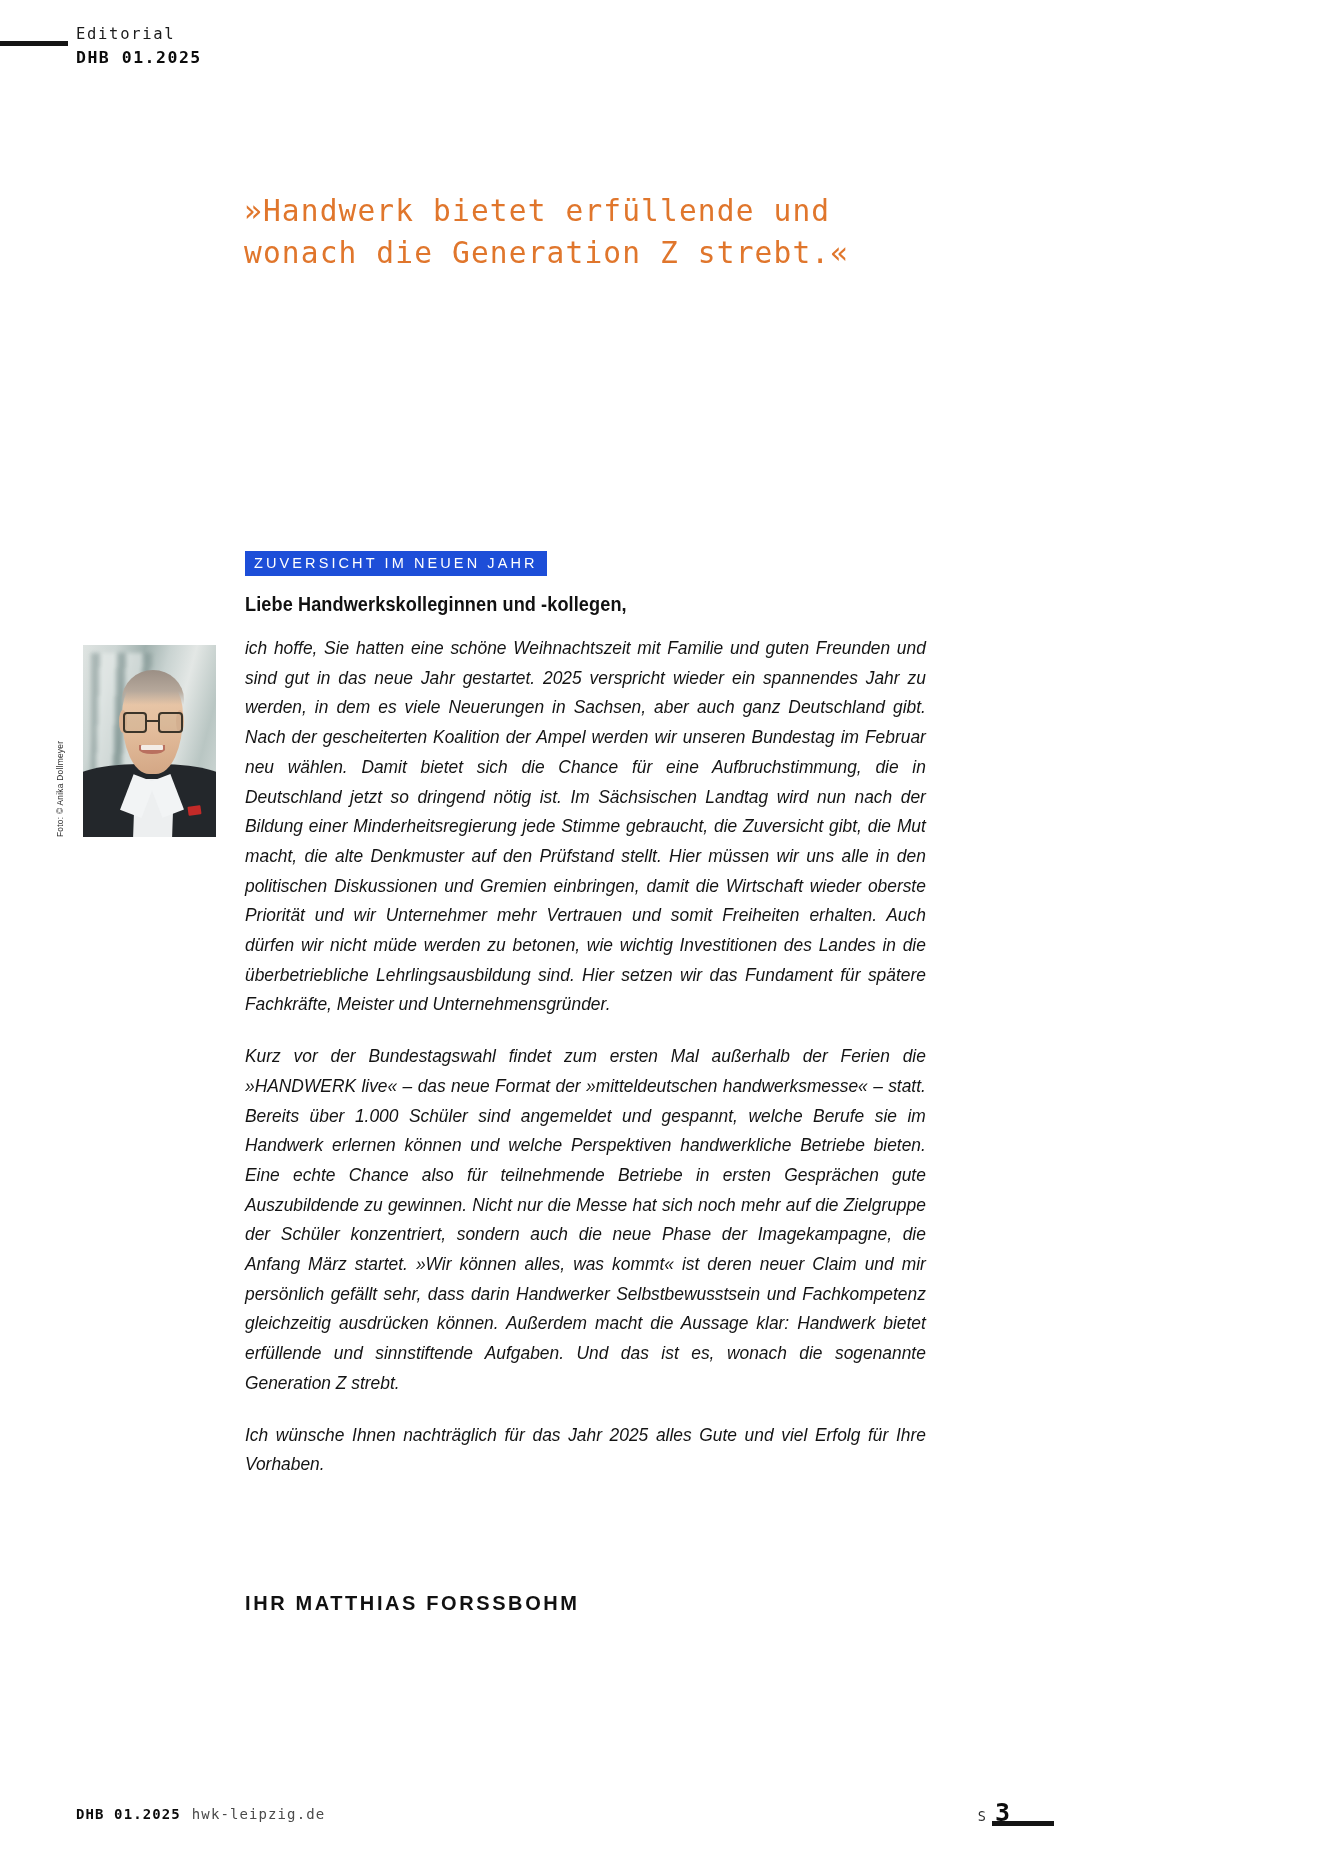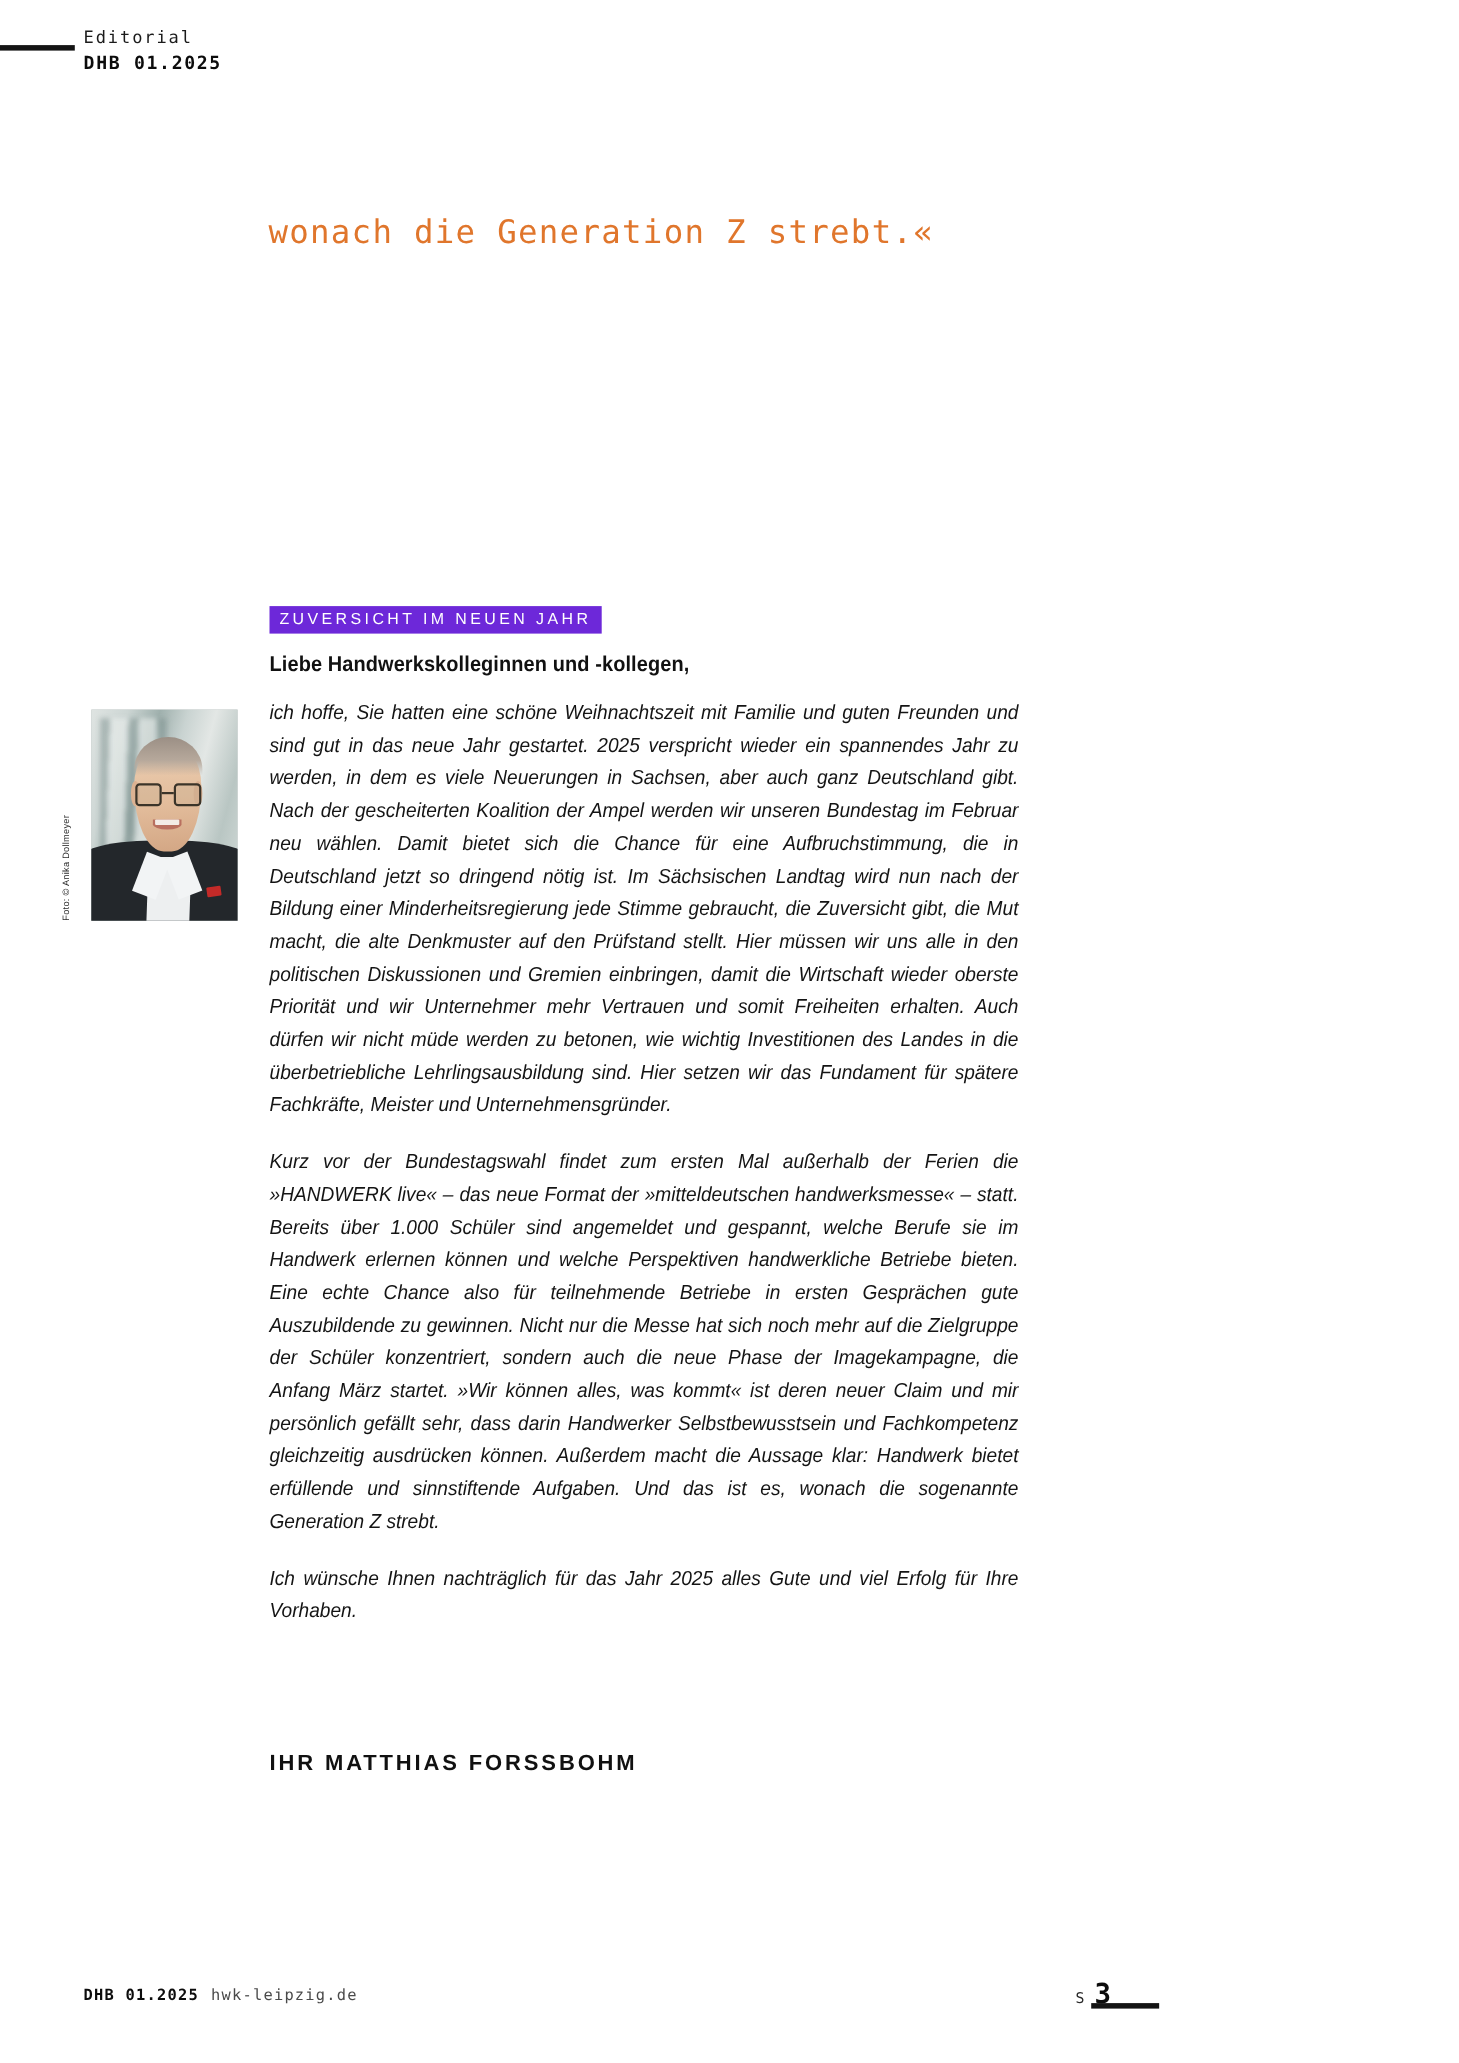--- a/index.html
+++ b/index.html
@@ -67,21 +67,21 @@
     color: #e0762c;
   }
   .pullquote span { display: block; white-space: nowrap; }
 
   
   .badge {
     position: absolute;
     left: 245px;
     top: 551px;
     height: 25px;
-    background: #6d28d9;
+    background: #1d4ed8;
     color: #ffffff;
     font-family: "Liberation Sans", sans-serif;
     font-size: 14.5px;
     font-weight: 400;
     letter-spacing: 3.1px;
     line-height: 25px;
     padding: 0 9px 0 9px;
     display: inline-block;
     white-space: nowrap;
     box-sizing: border-box;
@@ -379,20 +379,21 @@
 
 <div class="page">
 
   <div class="header-rule"></div>
   <div class="header-block">
     <div class="header-kicker">Editorial</div>
     <div class="header-issue">DHB 01.2025</div>
   </div>
 
   <div class="pullquote">
+    <span>»Handwerk bietet erfüllende und</span>
     <span>wonach die Generation Z strebt.«</span>
   </div>
 
   <div class="badge">ZUVERSICHT IM NEUEN JAHR</div>
 
   <div class="salutation">Liebe Handwerkskolleginnen und -kollegen,</div>
 
   <div class="photo-wrap">
     <div class="photo">
       <div class="photo-bg"></div>

